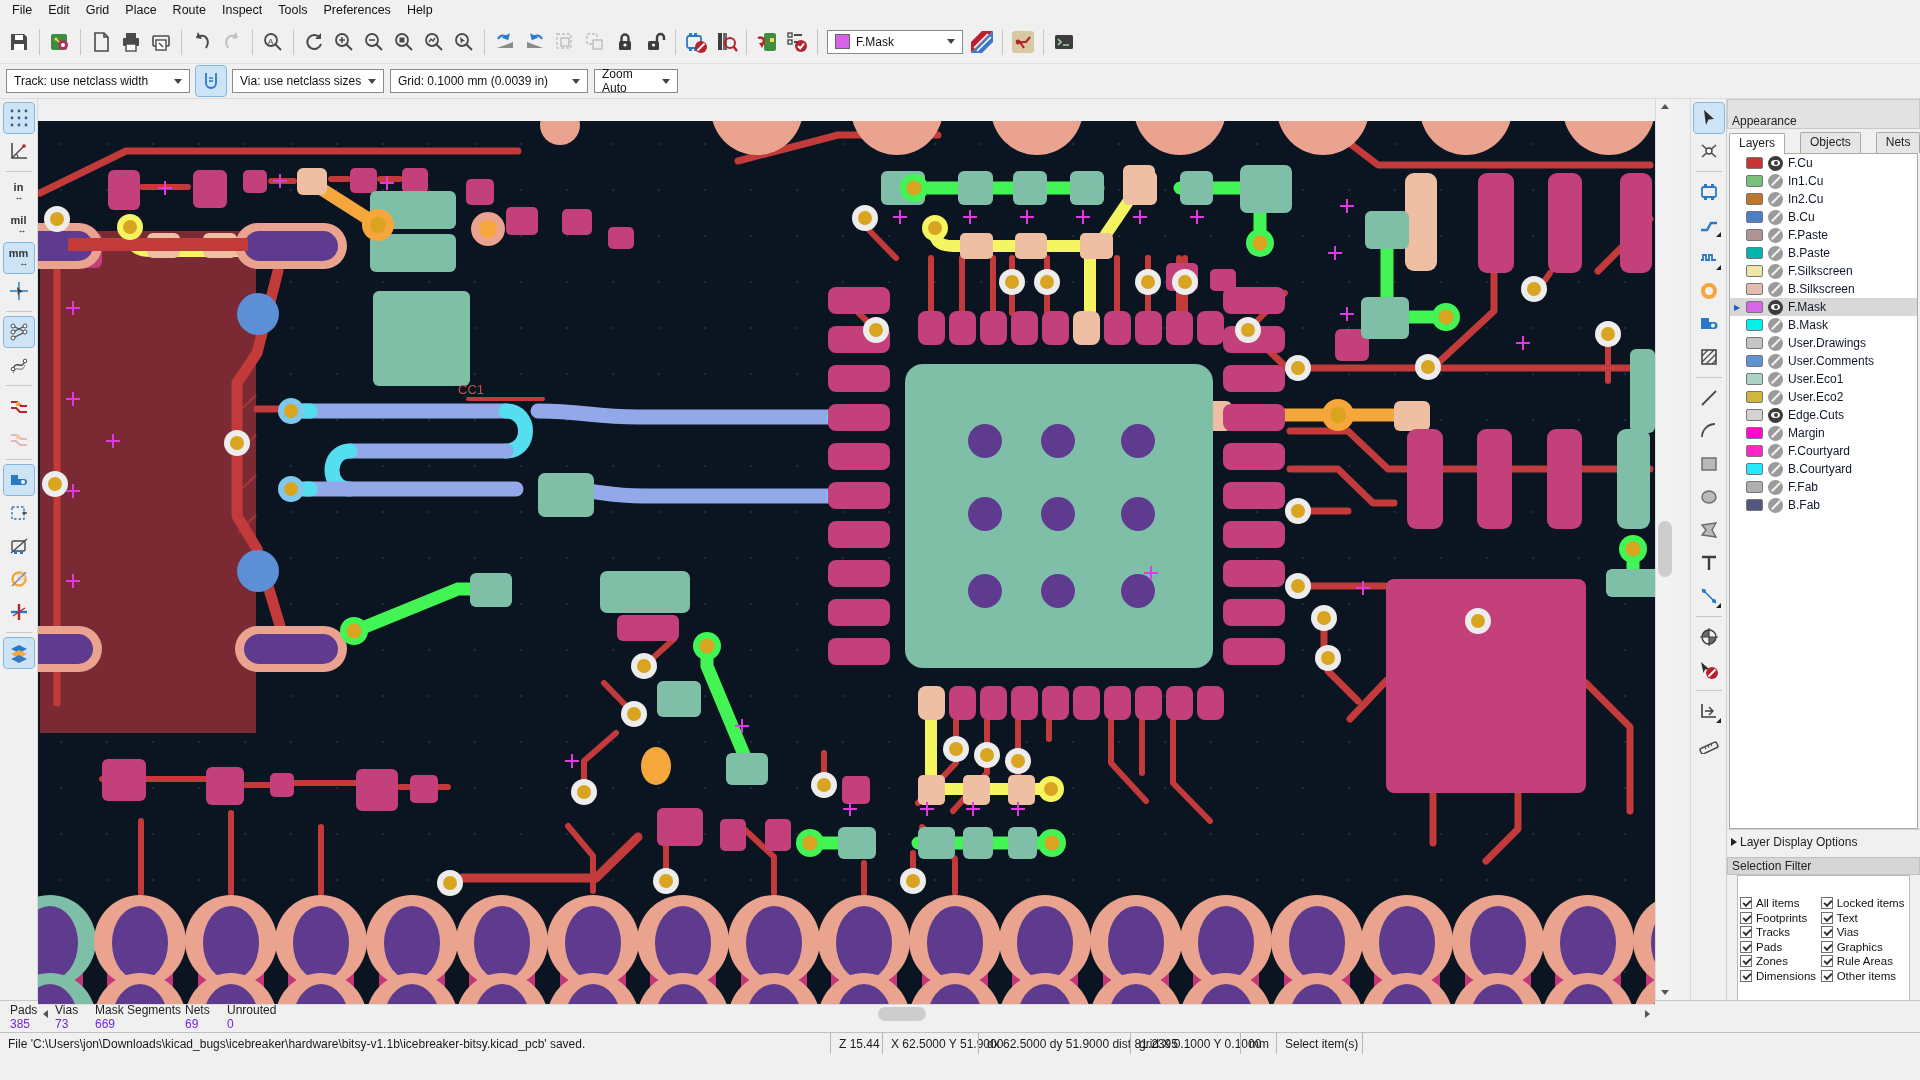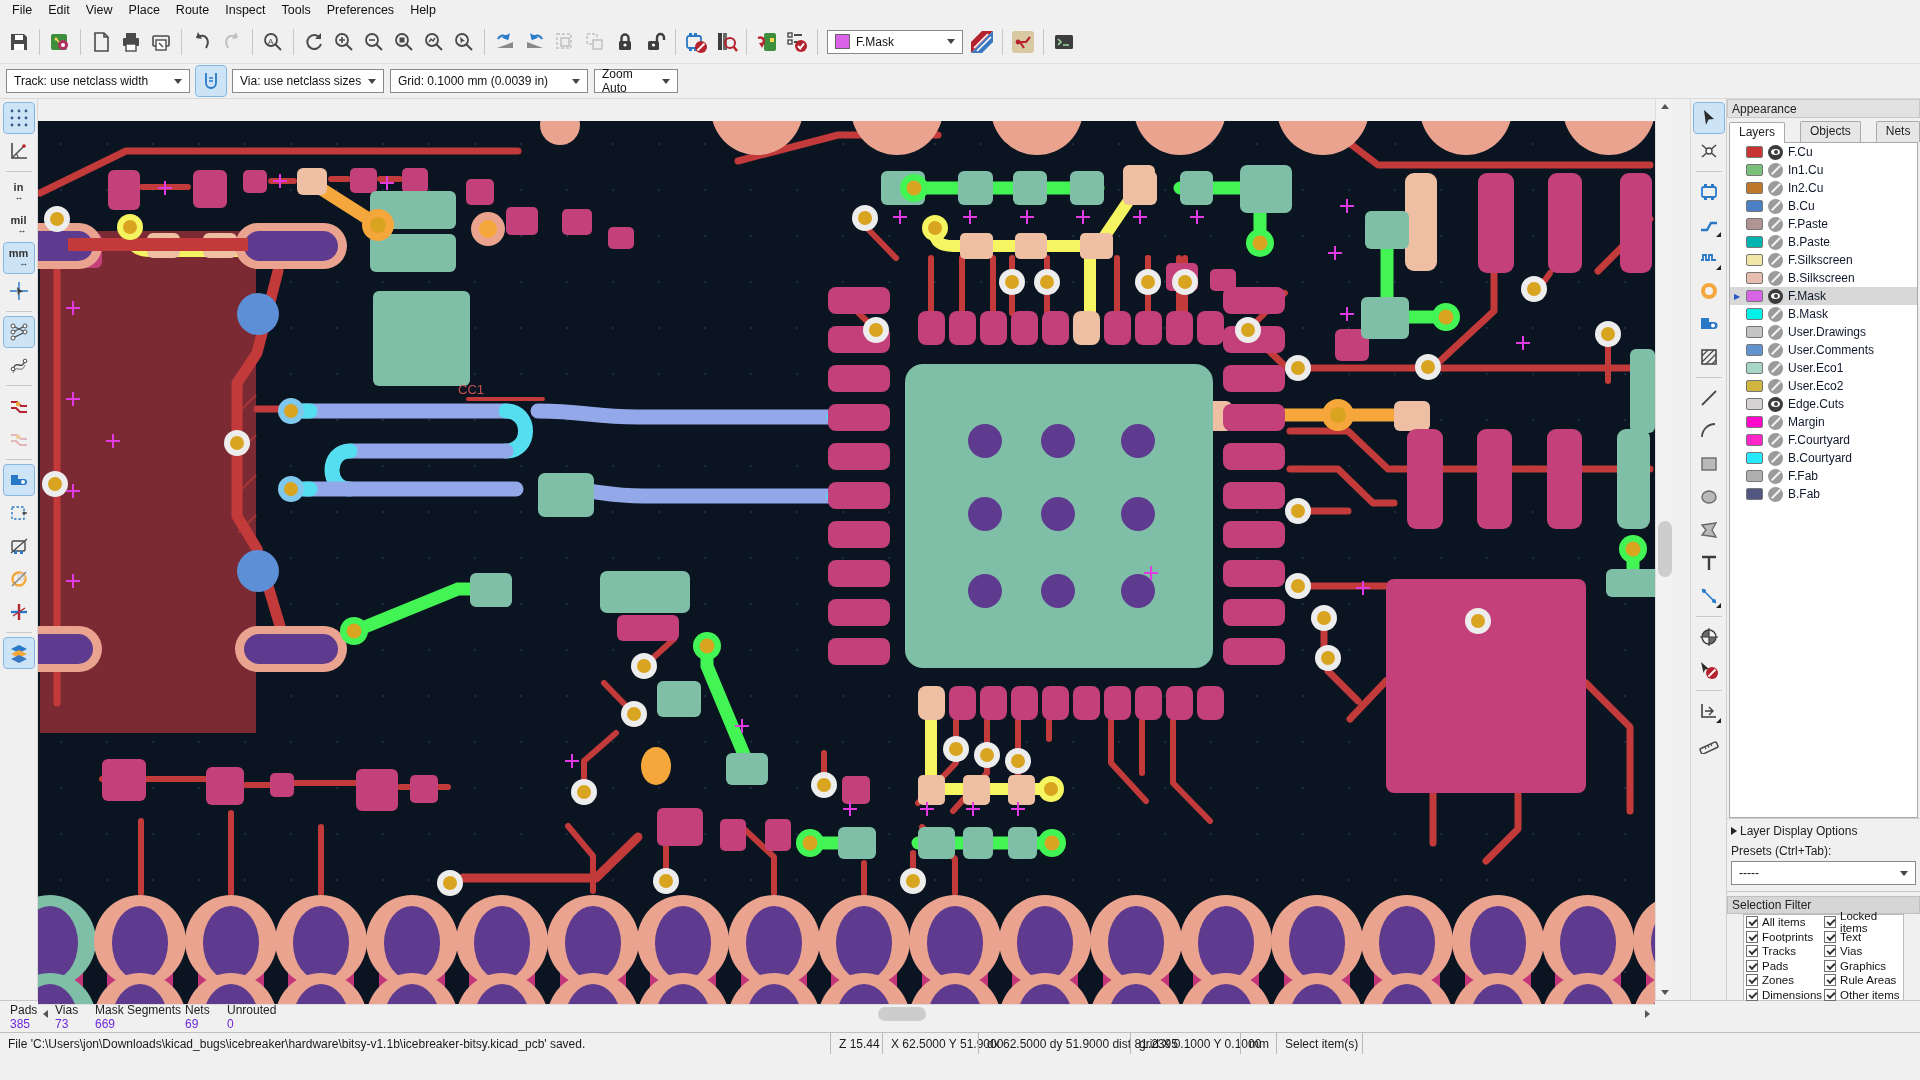--- a/index.html
+++ b/index.html
@@ -57,42 +57,42 @@
   .arr-up    { top:5px; left:5px; border-left:4px solid transparent; border-right:4px solid transparent; border-bottom:5px solid #555; }
   .arr-down  { bottom:5px; left:5px; border-left:4px solid transparent; border-right:4px solid transparent; border-top:5px solid #555; }
 
   .gapcol { width:17px; background:#f0f0f0; }
   .righttools { width:36px; background:#f0f0f0; display:flex; flex-direction:column; align-items:center; padding-top:4px; gap:3px; border-left:1px solid #d8d8d8; }
   .sub { position:relative; }
   .sub::after { content:""; position:absolute; right:3px; bottom:3px; width:0; height:0; border-left:5px solid transparent; border-bottom:5px solid #222; }
 
   
   .panel { width:194px; background:#f0f0f0; display:flex; flex-direction:column; border-left:1px solid #cfcfcf; }
-  .panel-title { height:19px; background:#e2e2e2; border:1px solid #c8c8c8; font-size:12px; padding:2px 4px; color:#222; }
+  .panel-title { height:19px; background:#e2e2e2; border:1px solid #c8c8c8; font-size:12px; padding:14px 4px; color:#222; }
   .tabs { display:flex; padding:3px 2px 0 2px; gap:15px; }
   .tab { font-size:12px; padding:2px 9px 3px 9px; background:#e6e6e6; border:1px solid #aaa; border-bottom:none; border-radius:2px 2px 0 0; color:#222; }
   .tab.active { background:#fff; position:relative; top:1px; padding-bottom:4px; }
   .layers-box { flex:none; height:676px; background:#fff; border:1px solid #aaa; margin:0 2px; overflow:hidden; }
   .layer-row { height:18px; display:flex; align-items:center; gap:5px; padding-left:4px; }
   .layer-row.selected { background:#d8d8d8; }
   .row-arrow { width:7px; font-size:8px; color:#2458c8; visibility:hidden; flex:none; }
   .layer-row.selected .row-arrow { visibility:visible; }
   .swatch { width:17px; height:12px; border:1px solid #777; border-radius:2px; flex:none; }
   .eye { width:15px; height:15px; border-radius:50%; background:#9b9b9b; position:relative; flex:none; }
   .eye::after { content:""; position:absolute; left:1.5px; top:6.5px; width:12px; height:2px; background:#f2f2f2; transform:rotate(-45deg); }
   .eye.open { background:#3c3c3c; }
   .eye.open::after { width:9px; height:6px; border-radius:50%; background:#fff; left:3px; top:4.5px; transform:none; }
   .eye.open::before { content:""; position:absolute; width:4px; height:4px; border-radius:50%; background:#3c3c3c; left:5.5px; top:5.5px; z-index:1; }
   .lname { font-size:12px; color:#0f172a; }
   .ldo { padding:5px 4px 4px 4px; font-size:12px; color:#222; border-top:1px solid #d0d0d0; display:flex; align-items:center; gap:3px; }
   .ldo-arrow { width:0; height:0; border-top:4px solid transparent; border-bottom:4px solid transparent; border-left:6px solid #222; }
   .presets { padding:2px 4px 6px 4px; border-bottom:1px solid #c9c9c9; }
   .presets-label { font-size:12px; margin-bottom:3px; color:#222; }
   .sf-title { height:18px; background:#d6d6d6; border:1px solid #c0c0c0; font-size:12px; padding:1px 4px; margin-top:4px; color:#222; }
-  .sf-grid { background:#fff; border:1px solid #bbb; margin:0 16px; flex:1; display:grid; grid-template-rows:repeat(6,14.5px); grid-auto-flow:column; padding:0 2px; column-gap:2px; }
+  .sf-grid { background:#fff; border:1px solid #bbb; margin:0 10px; flex:1; display:grid; grid-template-rows:repeat(6,14.5px); grid-auto-flow:column; padding:20px 2px; column-gap:2px; }
   .cb { display:flex; align-items:center; gap:4px; font-size:11.5px; color:#111; }
   .box { width:12px; height:12px; border:1px solid #707070; background:#fff; position:relative; flex:none; }
   .box.checked::after { content:""; position:absolute; left:2px; top:2px; width:6px; height:3px; border-left:2px solid #333; border-bottom:2px solid #333; transform:rotate(-45deg); }
 
   
   .statsbar { height:32px; background:#f0f0f0; border-top:1px solid #c8c8c8; display:flex; padding-left:10px; }
   .stat { display:flex; flex-direction:column; justify-content:center; font-size:12px; }
   .stat .lab { color:#222; } .stat .val { color:#6d28d9; }
   .w-pads{width:45px;} .w-vias{width:40px;} .w-ts{width:90px;} .w-nets{width:42px;} .w-unr{width:70px;}
   .bottombar { height:22px; background:#f0f0f0; border-top:1px solid #c0c0c0; display:flex; align-items:stretch; font-size:12px; }
@@ -115,21 +115,21 @@
 </style>
 </head>
 <body>
 
 <div id="app">
 
 
   <div class="menubar">
     <span class="menu-item">File</span>
     <span class="menu-item">Edit</span>
-    <span class="menu-item">View</span>
+    <span class="menu-item">Grid</span>
     <span class="menu-item">Place</span>
     <span class="menu-item">Route</span>
     <span class="menu-item">Inspect</span>
     <span class="menu-item">Tools</span>
     <span class="menu-item">Preferences</span>
     <span class="menu-item">Help</span>
   </div>
 
   <div class="toolbar1">
     <div class="tbtn">
@@ -1131,27 +1131,20 @@
             <span class="row-arrow">▶</span>
             <span class="swatch" style="background: rgb(81, 87, 127);"></span>
             <span class="eye"></span>
             <span class="lname">B.Fab</span>
           </div>
       </div>
       <div class="ldo">
         <span class="ldo-arrow"></span>
         <span>Layer Display Options</span>
       </div>
-      <div class="presets">
-        <div class="presets-label">Presets (Ctrl+Tab):</div>
-        <div class="combo" style="width:100%;">
-          <span>-----</span>
-          <span class="chev"></span>
-        </div>
-      </div>
       <div class="sf-title">Selection Filter</div>
       <div class="sf-grid">
         <label class="cb">
             <span class="box checked"></span>
             <span>All items</span>
           </label>
         <label class="cb">
             <span class="box checked"></span>
             <span>Footprints</span>
           </label>

